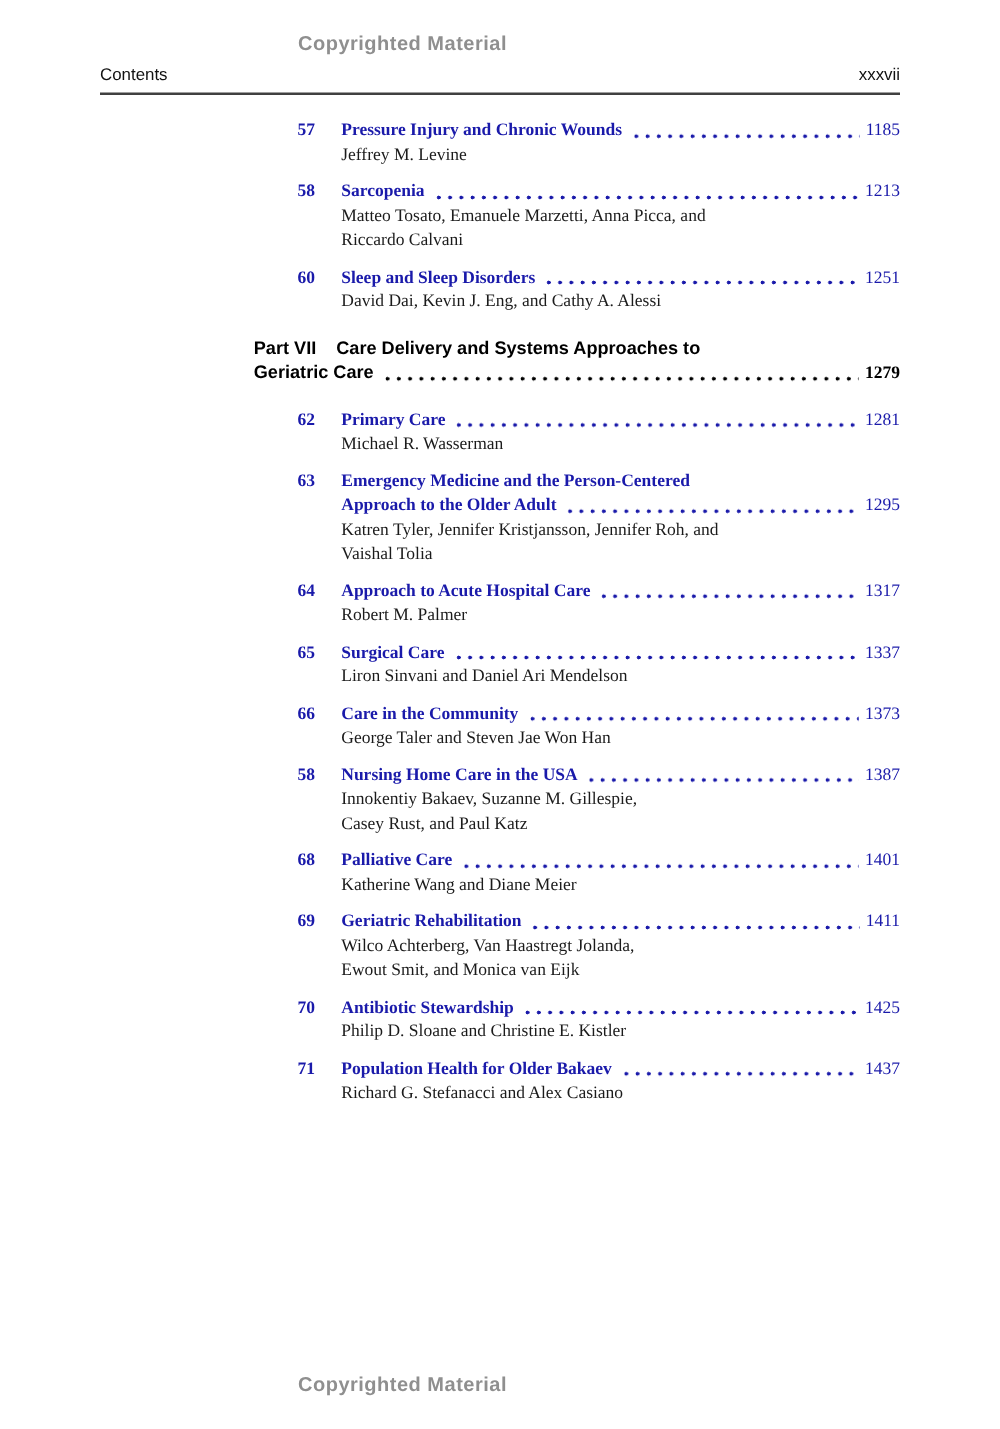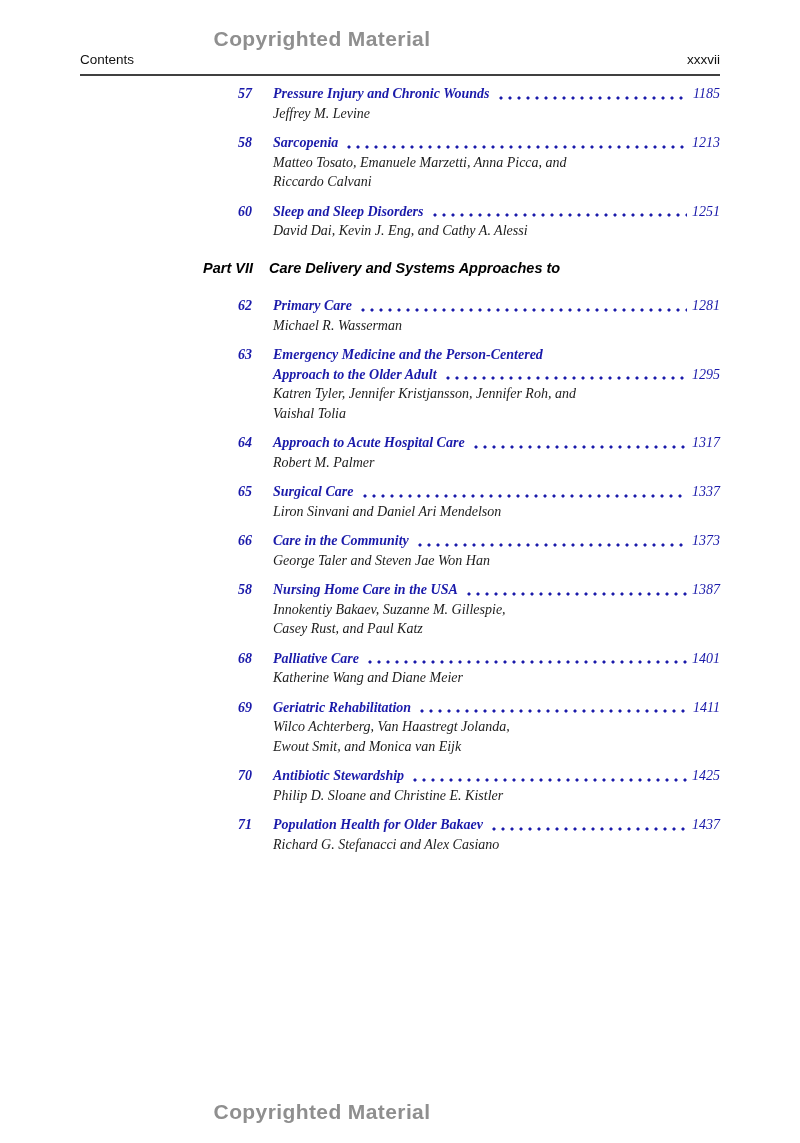--- a/index.html
+++ b/index.html
@@ -12,21 +12,21 @@
     color: #1a1a1a;
     overflow: hidden;
   }
   .watermark {
     position: absolute;
     left: 0;
     width: 644px;
     text-align: center;
     font-family: "Liberation Sans", sans-serif;
     font-weight: bold;
-    font-size: 21px;
+    font-size: 16px;
     letter-spacing: 0.4px;
     color: #8f8f8f;
   }
   .watermark.top { top: 27px; }
   .watermark.bottom { top: 1100px; }
 
   .page-content {
     position: absolute;
     left: 80px;
     top: 52px;
@@ -37,23 +37,22 @@
     justify-content: space-between;
     align-items: baseline;
     font-family: "Liberation Sans", sans-serif;
     font-size: 13.5px;
     color: #111111;
     padding-bottom: 7px;
     border-bottom: 2px solid #404040;
   }
 
   .toc {
-    padding-top: 8px;
+    padding-top: 19px;
     padding-left: 158px; 
-    font-style: italic;
   }
 
   .entry {
     display: flex;
     margin-bottom: 10px;
     font-size: 14px;
     line-height: 19.5px;
   }
   .entry .num {
     width: 35px;
@@ -148,20 +147,25 @@
             <span class="pagenum">1251</span>
           </div>
           <div class="authors">David Dai, Kevin J. Eng, and Cathy A. Alessi</div>
         </div>
       </div>
       <div class="part">
         <div class="tline">
           <span class="part-label">Part VII</span>
           <span>Care Delivery and Systems Approaches to</span>
         </div>
+        <div class="tline">
+          <span>Geriatric Care</span>
+          <span class="dots"></span>
+          <span class="pagenum">1279</span>
+        </div>
       </div>
       <div class="entry">
         <div class="num">62</div>
         <div class="body">
           <div class="tline">
             <span class="chapter-title">Primary Care</span>
             <span class="dots"></span>
             <span class="pagenum">1281</span>
           </div>
           <div class="authors">Michael R. Wasserman</div>

